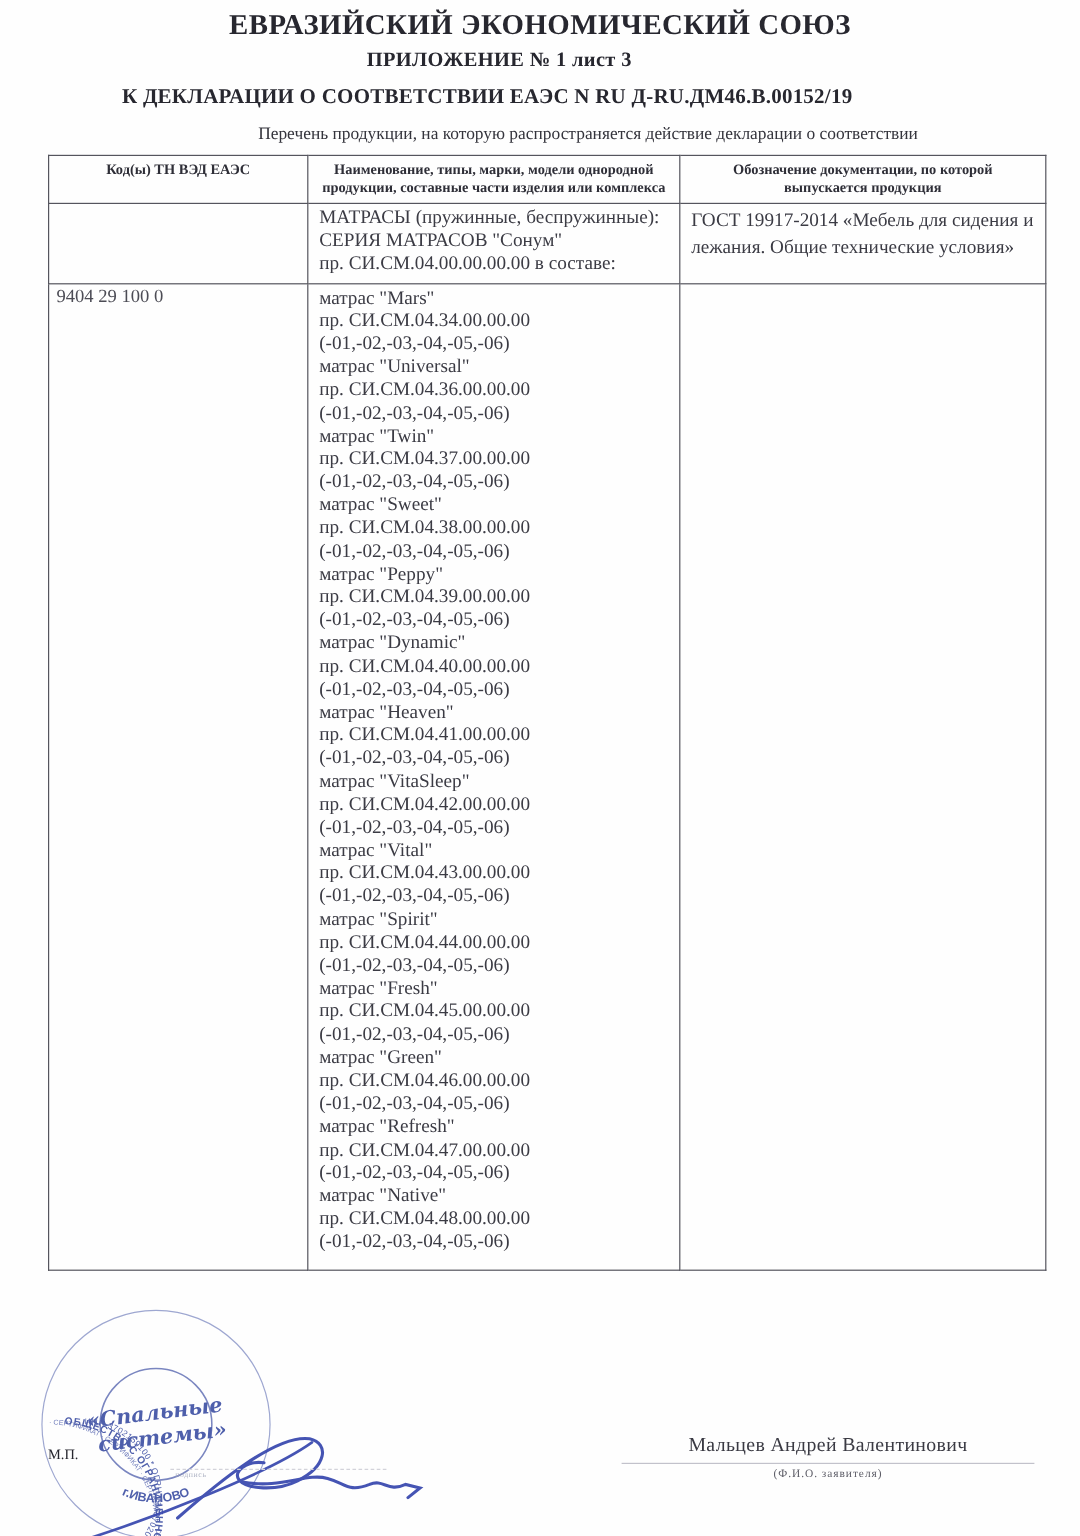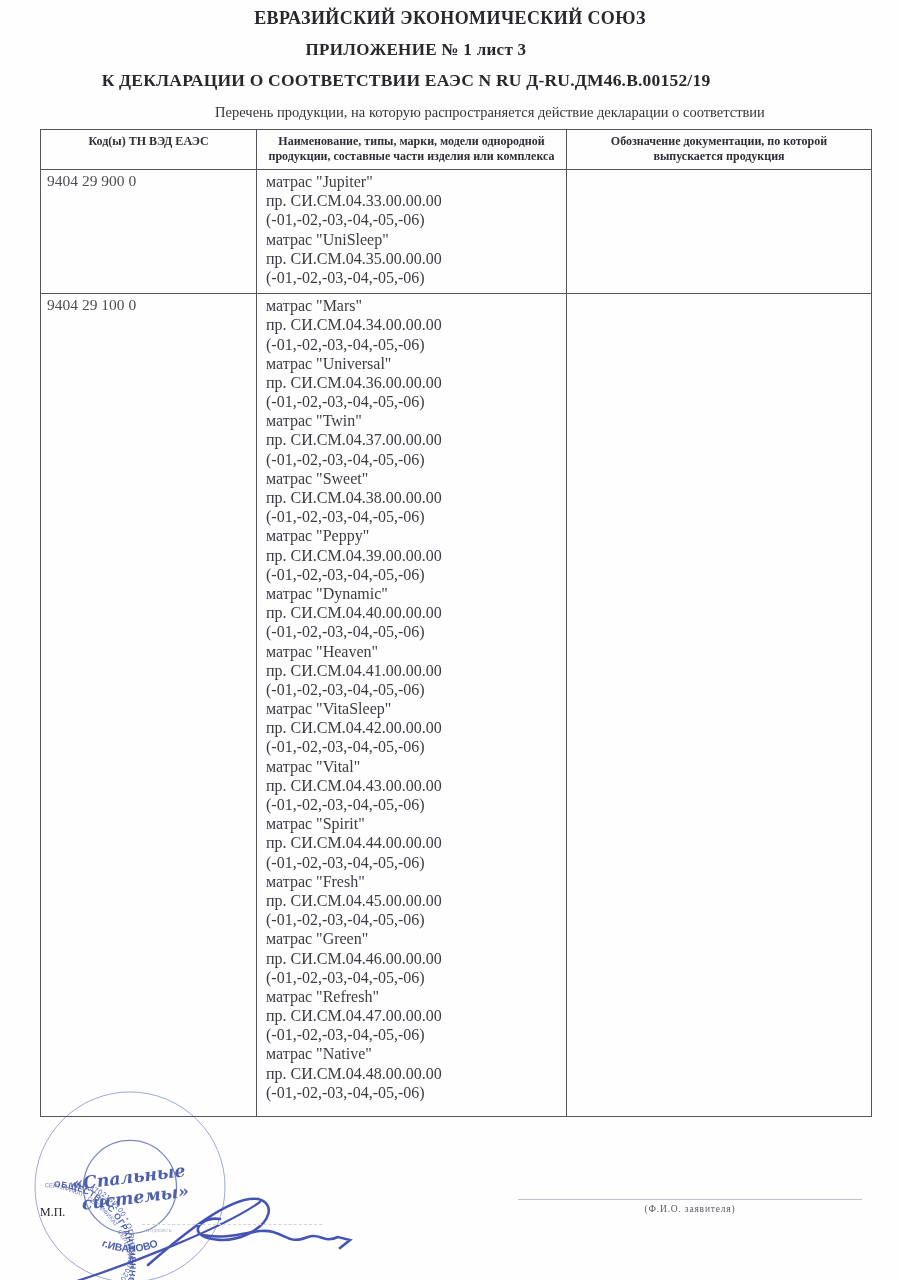--- a/index.html
+++ b/index.html
@@ -5,21 +5,21 @@
   html,body{margin:0;padding:0;}
   body{
     width:900px;height:1280px;position:relative;
     background:#fefefe;
     font-family:"Liberation Serif", serif;
     color:#3b3b44;
     overflow:hidden;
   }
   .doc-header{position:absolute;left:0;top:0;width:900px;text-align:center;}
   .title-line{font-weight:bold;color:#27272f;}
-  .title-1{position:absolute;left:0;top:8px;width:900px;font-size:18px;letter-spacing:.4px;}
+  .title-1{position:absolute;left:0;top:8px;width:900px;font-size:24px;letter-spacing:.4px;}
   .title-2{position:absolute;left:0;top:40px;width:832px;font-size:17px;letter-spacing:.3px;}
   .title-3{position:absolute;left:0;top:70px;width:812px;font-size:17.5px;letter-spacing:.2px;}
   .subtitle{position:absolute;left:0;top:104px;width:900px;text-align:center;font-size:14.5px;color:#34343c;margin-left:40px;}
 
   table.product-table{
     position:absolute;left:40px;top:129px;width:831px;
     border-collapse:collapse;table-layout:fixed;
   }
   .product-table th,.product-table td{
     border:1.5px solid #55555e;
@@ -68,30 +68,29 @@
     </colgroup>
   <thead>
     <tr>
       <th>Код(ы) ТН ВЭД ЕАЭС</th>
       <th>Наименование, типы, марки, модели однородной продукции, составные части изделия или комплекса</th>
       <th>Обозначение документации, по которой выпускается продукция</th>
     </tr>
   </thead>
   <tbody>
       <tr>
-        <td class="code-cell">9404 29 900 0</td>
+        <td class="code-cell"></td>
         <td class="product-cell">
-          <div class="cell-line">матрас "Jupiter"</div>
-          <div class="cell-line">пр. СИ.СМ.04.33.00.00.00</div>
-          <div class="cell-line">(-01,-02,-03,-04,-05,-06)</div>
-          <div class="cell-line">матрас "UniSleep"</div>
-          <div class="cell-line">пр. СИ.СМ.04.35.00.00.00</div>
-          <div class="cell-line">(-01,-02,-03,-04,-05,-06)</div>
+          <div class="cell-line">МАТРАСЫ (пружинные, беспружинные):</div>
+          <div class="cell-line">СЕРИЯ МАТРАСОВ "Сонум"</div>
+          <div class="cell-line">пр. СИ.СМ.04.00.00.00.00 в составе:</div>
         </td>
-        <td class="doc-cell"></td>
+        <td class="doc-cell">
+          <div class="doc-text">ГОСТ 19917-2014 «Мебель для сидения и лежания. Общие технические условия»</div>
+        </td>
       </tr>
       <tr class="row-last">
         <td class="code-cell">9404 29 100 0</td>
         <td class="product-cell">
           <div class="cell-line">матрас "Mars"</div>
           <div class="cell-line">пр. СИ.СМ.04.34.00.00.00</div>
           <div class="cell-line">(-01,-02,-03,-04,-05,-06)</div>
           <div class="cell-line">матрас "Universal"</div>
           <div class="cell-line">пр. СИ.СМ.04.36.00.00.00</div>
           <div class="cell-line">(-01,-02,-03,-04,-05,-06)</div>
@@ -176,15 +175,16 @@
       <path d="M 240 37 C 205 62 110 100 38 122" stroke-width="2.2"></path>
     </g>
   </svg>
 </div>
 
 <div class="footer-mp">М.П.</div>
 <div class="mp-sign-line"></div>
 <div class="mp-sign-caption">подпись</div>
 
 <div class="name-block">
+  <div class="applicant-name">Мальцев Андрей Валентинович</div>
   <div class="name-line"></div>
   <div class="applicant-caption">(Ф.И.О. заявителя)</div>
 </div>
 
 </body></html>

